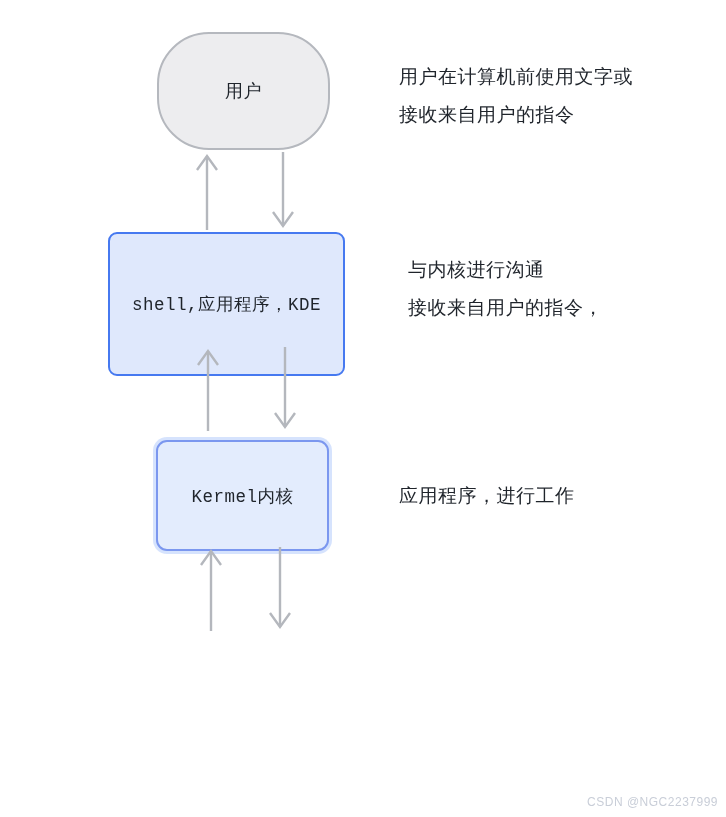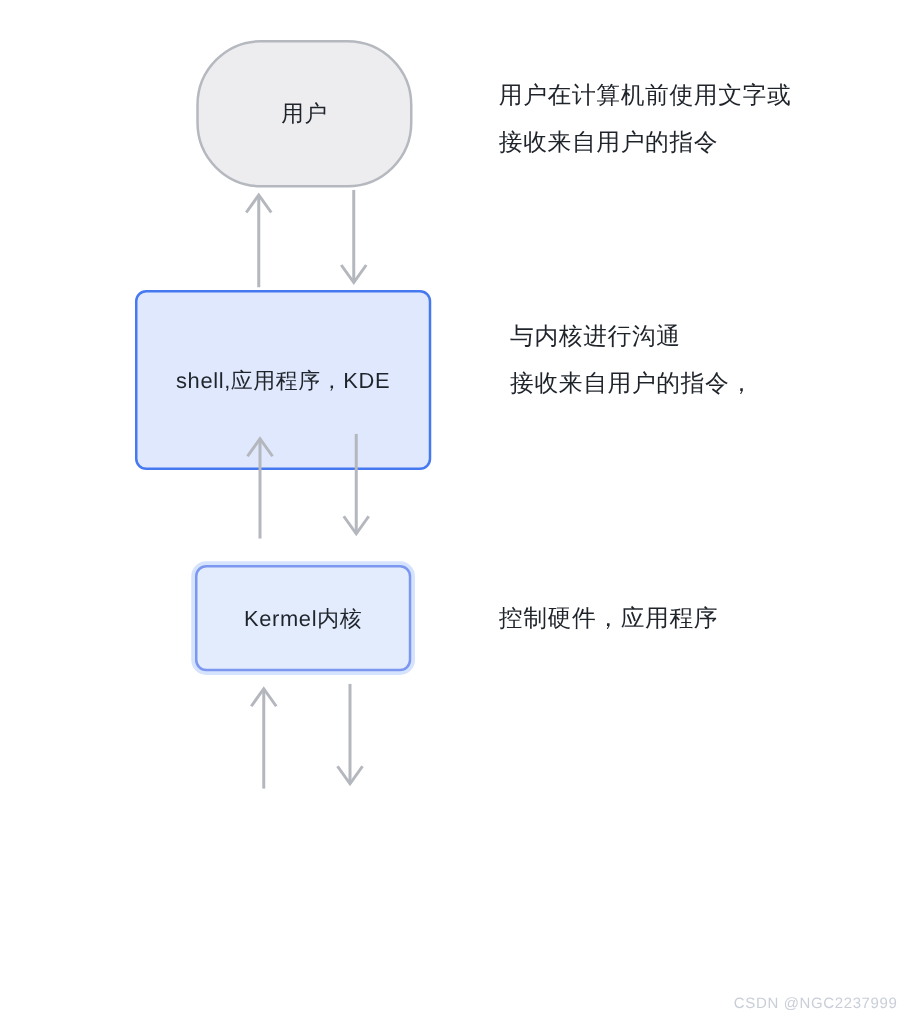--- a/index.html
+++ b/index.html
@@ -28,39 +28,41 @@
     overflow: hidden;
   }
   .node {
     position: absolute;
     display: flex;
     align-items: center;
     justify-content: center;
     font-size: 17.5px;
     color: var(--text-color);
     letter-spacing: 0.5px;
+    font-family: Liberation Mono, monospace;
   }
   .node.terminator {
     left: 157px; top: 32px; width: 173px; height: 118px;
     background: var(--terminator-fill);
     border: 2px solid var(--terminator-border);
     border-radius: 52px;
     font-size: 18px;
   }
   .node.box {
     background: var(--node-blue-fill);
     border: 2px solid var(--node-blue-border);
     border-radius: 9px;
   }
   .node.box.shell    { left: 108px; top: 232px; width: 237px; height: 144px; }
   .node.box.kernel   {
-    left: 156px; top: 452px; width: 173px; height: 85px;
+    left: 156px; top: 440px; width: 173px; height: 111px;
     background: var(--kernel-fill);
     border-color: var(--kernel-border);
     box-shadow: 0 0 0 3px rgba(165, 193, 250, 0.45);
+    border-radius: 11px;
   }
   .node.box.hardware { left: 93px;  top: 633px; width: 298px; height: 111px; }
   .arrow {
     position: absolute;
     stroke: var(--arrow-color);
     stroke-width: 2.4;
     fill: none;
   }
   .annotation {
     position: absolute;
@@ -131,19 +133,19 @@
     <div>用户在计算机前使用文字或</div>
     <div>接收来自用户的指令</div>
   </div>
 
   <div class="annotation a-shell">
     <div>与内核进行沟通</div>
     <div>接收来自用户的指令，</div>
   </div>
 
   <div class="annotation a-kernel">
-    <div>控制硬件，应用程序</div>
+    <div>应用程序，进行工作</div>
   </div>
 
 
   <div class="watermark">CSDN @NGC2237999</div>
 
 </div>
 
 </body></html>

